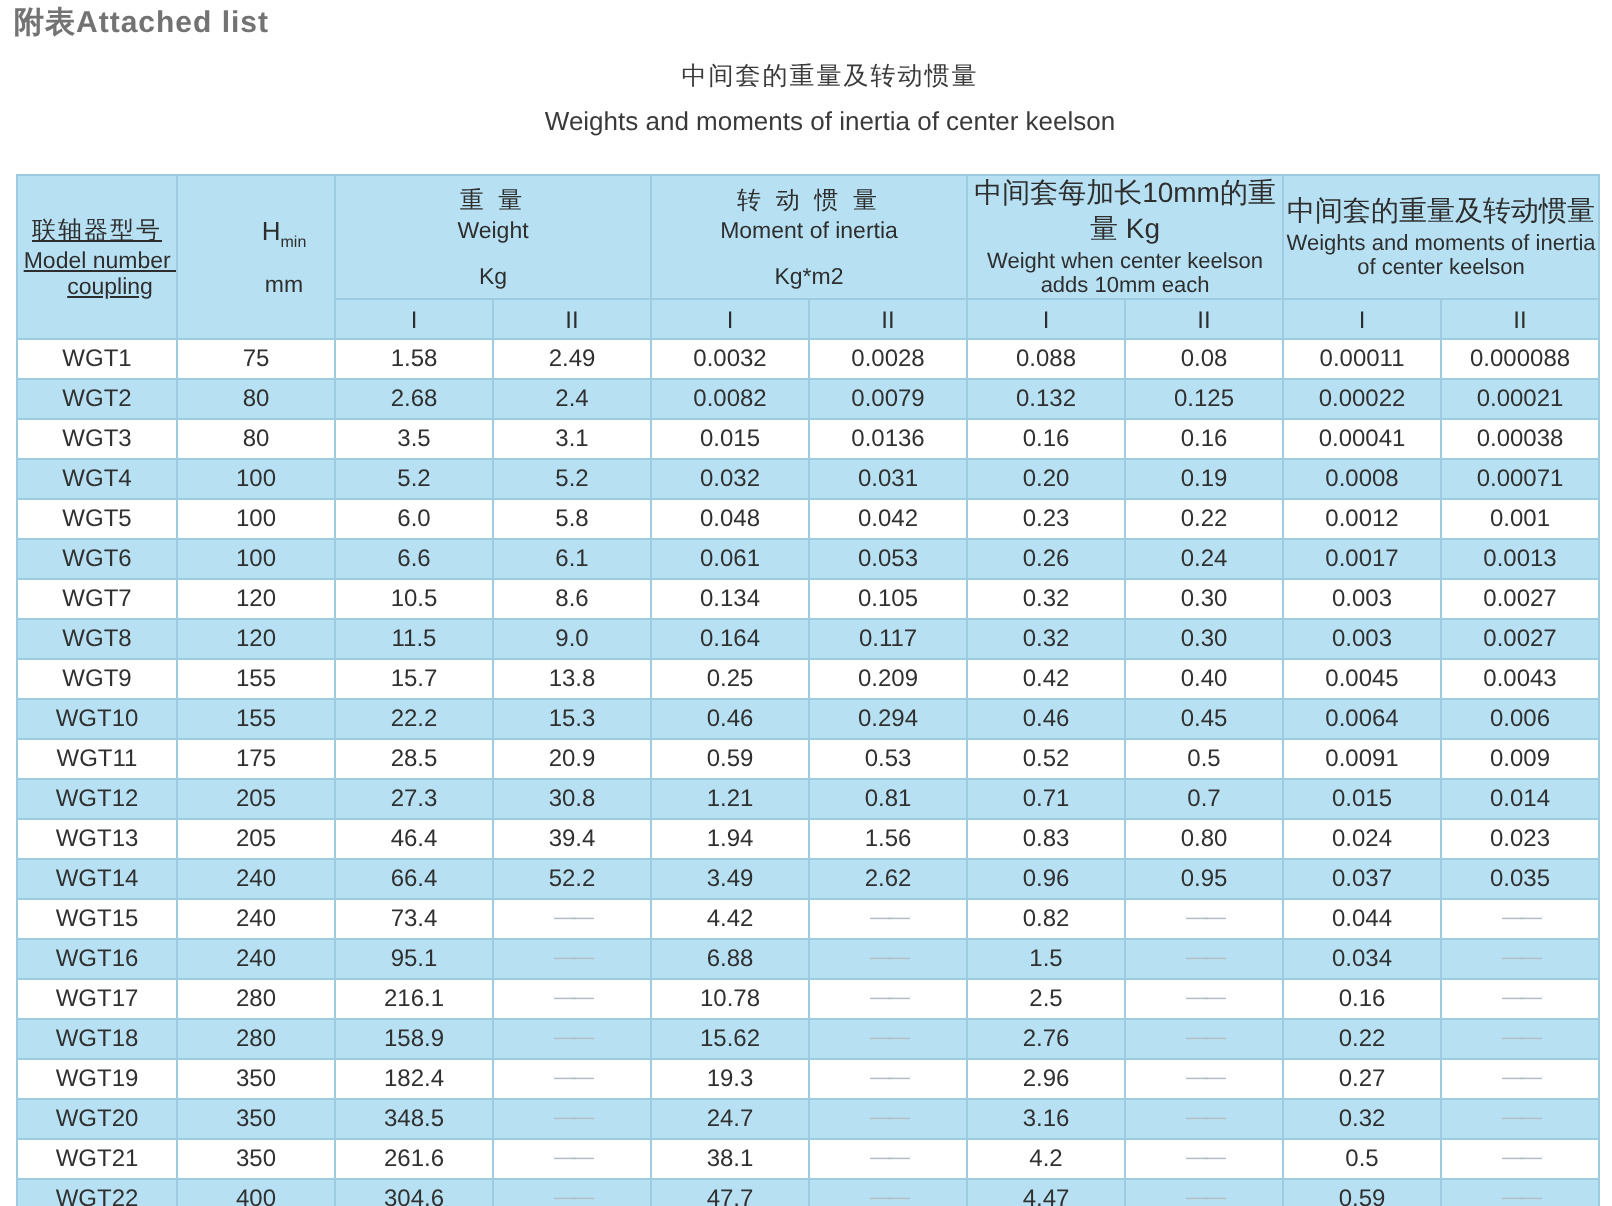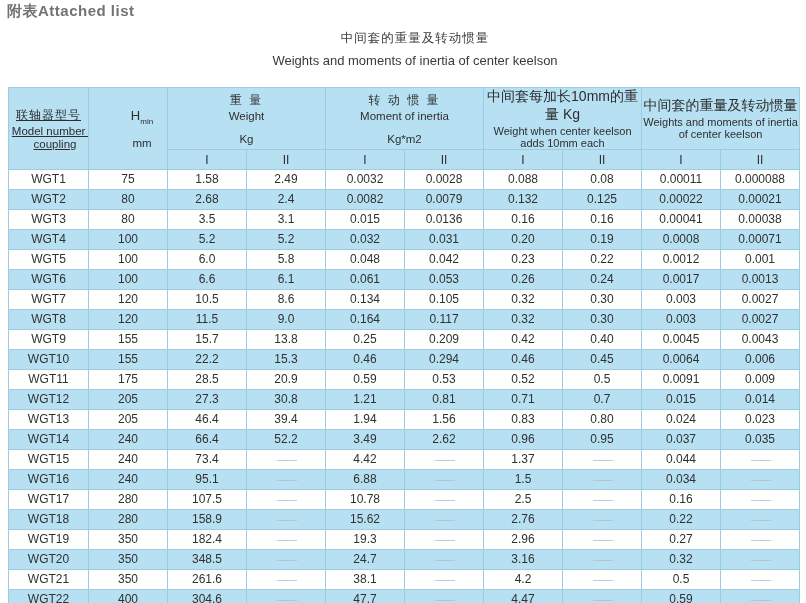--- a/index.html
+++ b/index.html
@@ -310,41 +310,41 @@
           <td>0.037</td>
           <td>0.035</td>
         </tr>
         <tr>
           <td>WGT15</td>
           <td>240</td>
           <td>73.4</td>
           <td class="dash">——</td>
           <td>4.42</td>
           <td class="dash">——</td>
-          <td>1.37</td>
+          <td>0.82</td>
           <td class="dash">——</td>
           <td>0.044</td>
           <td class="dash">——</td>
         </tr>
         <tr class="alt">
           <td>WGT16</td>
           <td>240</td>
           <td>95.1</td>
           <td class="dash">——</td>
           <td>6.88</td>
           <td class="dash">——</td>
           <td>1.5</td>
           <td class="dash">——</td>
           <td>0.034</td>
           <td class="dash">——</td>
         </tr>
         <tr>
           <td>WGT17</td>
           <td>280</td>
-          <td>107.5</td>
+          <td>216.1</td>
           <td class="dash">——</td>
           <td>10.78</td>
           <td class="dash">——</td>
           <td>2.5</td>
           <td class="dash">——</td>
           <td>0.16</td>
           <td class="dash">——</td>
         </tr>
         <tr class="alt">
           <td>WGT18</td>

